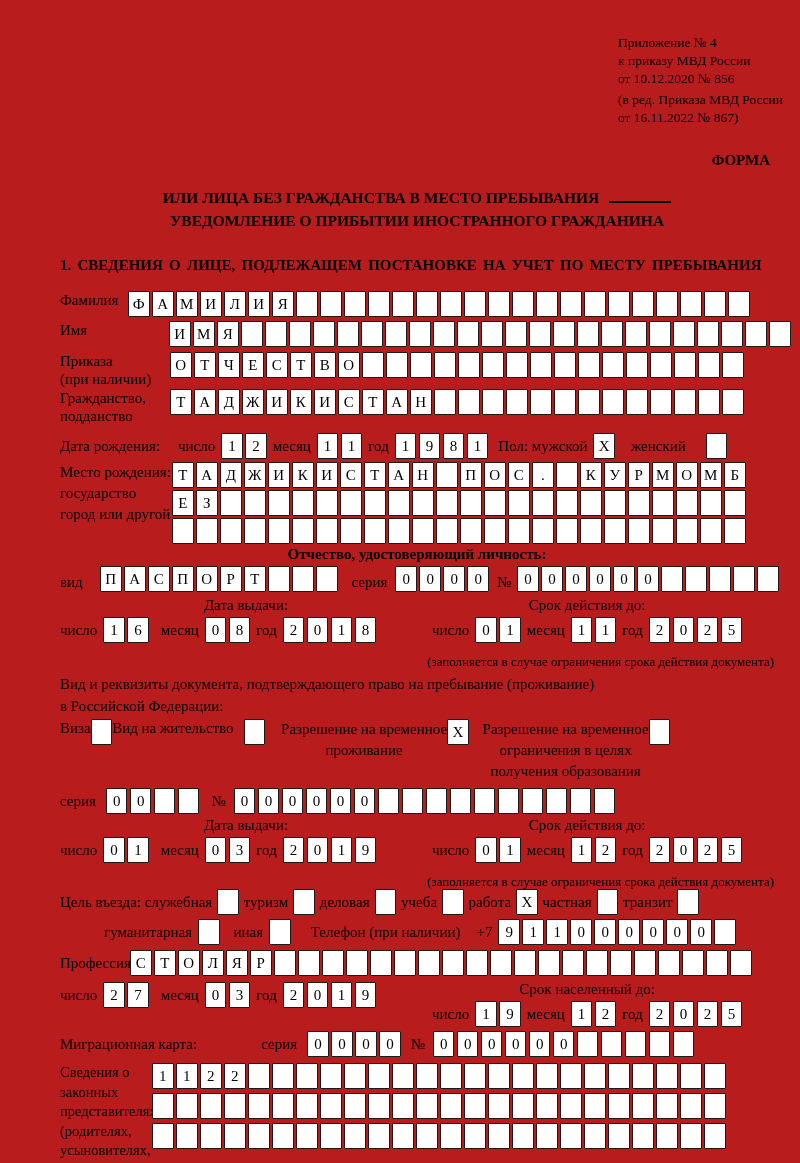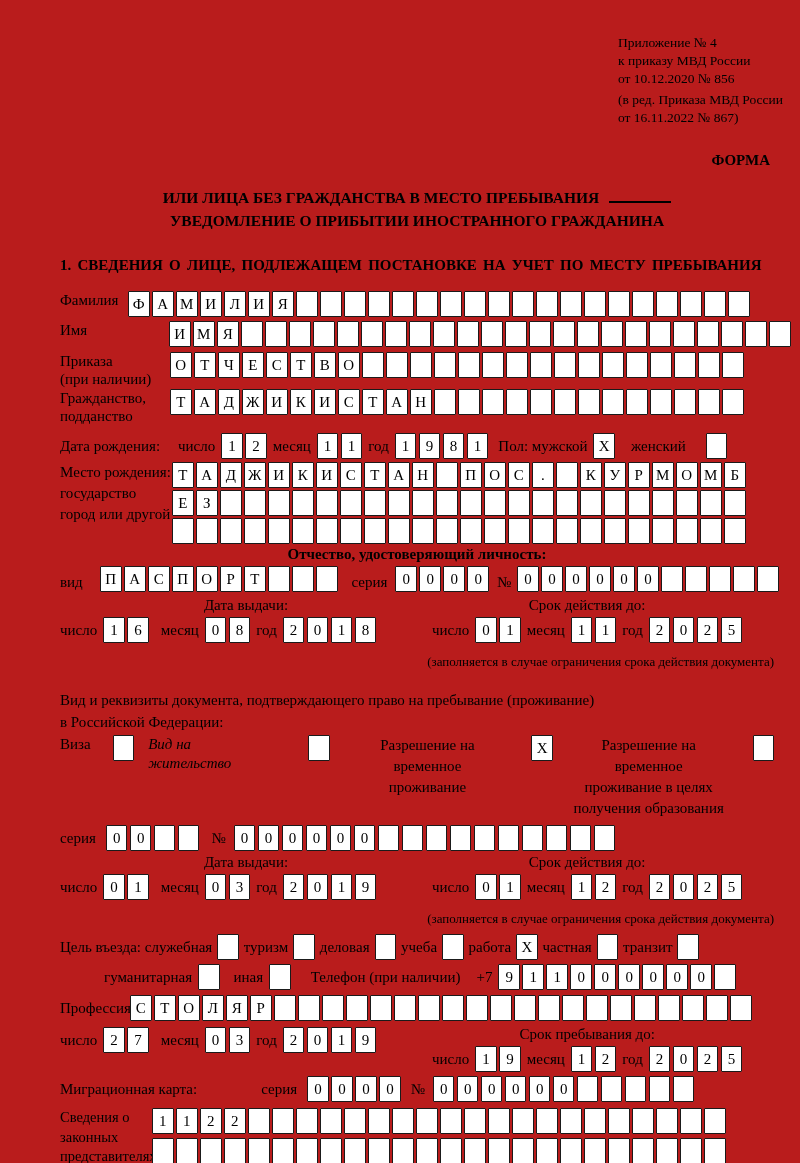--- a/index.html
+++ b/index.html
@@ -28,21 +28,21 @@
   }
   .w68{width:68px;} .w110{width:110px;} .w112{width:112px;} .w70{width:70px;}
   .lbl2{line-height:18px;}
   .center-bold{font-weight:bold;text-align:center;}
   .datepair{display:flex;}
   .dp{display:flex;flex-direction:column;}
   .dp-head{text-align:center;}
   .dp-row{display:flex;align-items:center;gap:6px;margin-top:2px;}
   .dleft{width:372px;}
   .note{font-size:13px;line-height:15px;text-align:right;margin-top:11px;}
-  .opt{display:flex;align-items:flex-start;gap:22px;}
+  .opt{display:flex;align-items:flex-start;gap:0;}
   .opt-label-multi{text-align:center;line-height:21px;}
   .inline-row{display:flex;align-items:center;}
 </style>
 </head>
 <body>
 
 <div class="page">
 
   <div class="appendix">
     <div>Приложение № 4</div>
@@ -391,51 +391,51 @@
             <span class="cell">2</span>
             <span class="cell">0</span>
             <span class="cell">2</span>
             <span class="cell">5</span>
           </div>
       </div>
     </div>
   </div>
   <div class="note">(заполняется в случае ограничения срока действия документа)</div>
 
-  <div style="margin-top:20px;line-height:22px;">
+  <div style="margin-top:4px;line-height:22px;">
     <div>Вид и реквизиты документа, подтверждающего право на пребывание (проживание)</div>
     <div>в Российской Федерации:</div>
   </div>
 
   <div class="frow" style="margin-top:2px;">
     <div class="opt">
       <span>Виза</span>
       <div class="cells">
           <span class="cell"></span>
         </div>
     </div>
-    <div class="opt" style="margin-left:14px;font-style:italic;">
+    <div class="opt" style="">
       <span>Вид на жительство</span>
       <div class="cells" style="margin-left:10px;">
           <span class="cell"></span>
         </div>
     </div>
     <div class="opt" style="margin-left:16px;">
       <div class="opt-label-multi">
         <div>Разрешение на временное</div>
         <div>проживание</div>
       </div>
       <div class="cells">
           <span class="cell">X</span>
         </div>
     </div>
     <div class="opt" style="margin-left:14px;">
       <div class="opt-label-multi">
         <div>Разрешение на временное</div>
-        <div>проживание в целях</div>
+        <div>ограничения в целях</div>
         <div>получения образования</div>
       </div>
       <div class="cells">
           <span class="cell"></span>
         </div>
     </div>
   </div>
 
   <div class="frow" style="margin-top:6px;align-items:center;">
     <span>серия</span>
@@ -507,21 +507,21 @@
             <span class="cell">2</span>
             <span class="cell">0</span>
             <span class="cell">2</span>
             <span class="cell">5</span>
           </div>
       </div>
     </div>
   </div>
   <div class="note">(заполняется в случае ограничения срока действия документа)</div>
 
-  <div class="inline-row" style="margin-top:8px;gap:5px;">
+  <div class="inline-row" style="margin-top:0;gap:5px;">
     <span>Цель въезда: служебная</span>
     <div class="cells">
         <span class="cell"></span>
       </div>
     <span>туризм</span>
     <div class="cells">
         <span class="cell"></span>
       </div>
     <span>деловая</span>
     <div class="cells">
@@ -618,21 +618,21 @@
         <span>год</span>
         <div class="cells">
             <span class="cell">2</span>
             <span class="cell">0</span>
             <span class="cell">1</span>
             <span class="cell">9</span>
           </div>
       </div>
     </div>
     <div class="dp">
-      <div class="dp-head">Срок пребывания до:</div>
+      <div class="dp-head">Срок населенный до:</div>
       <div class="dp-row">
         <span>число</span>
         <div class="cells">
             <span class="cell">1</span>
             <span class="cell">9</span>
           </div>
         <span>месяц</span>
         <div class="cells">
             <span class="cell">1</span>
             <span class="cell">2</span>

